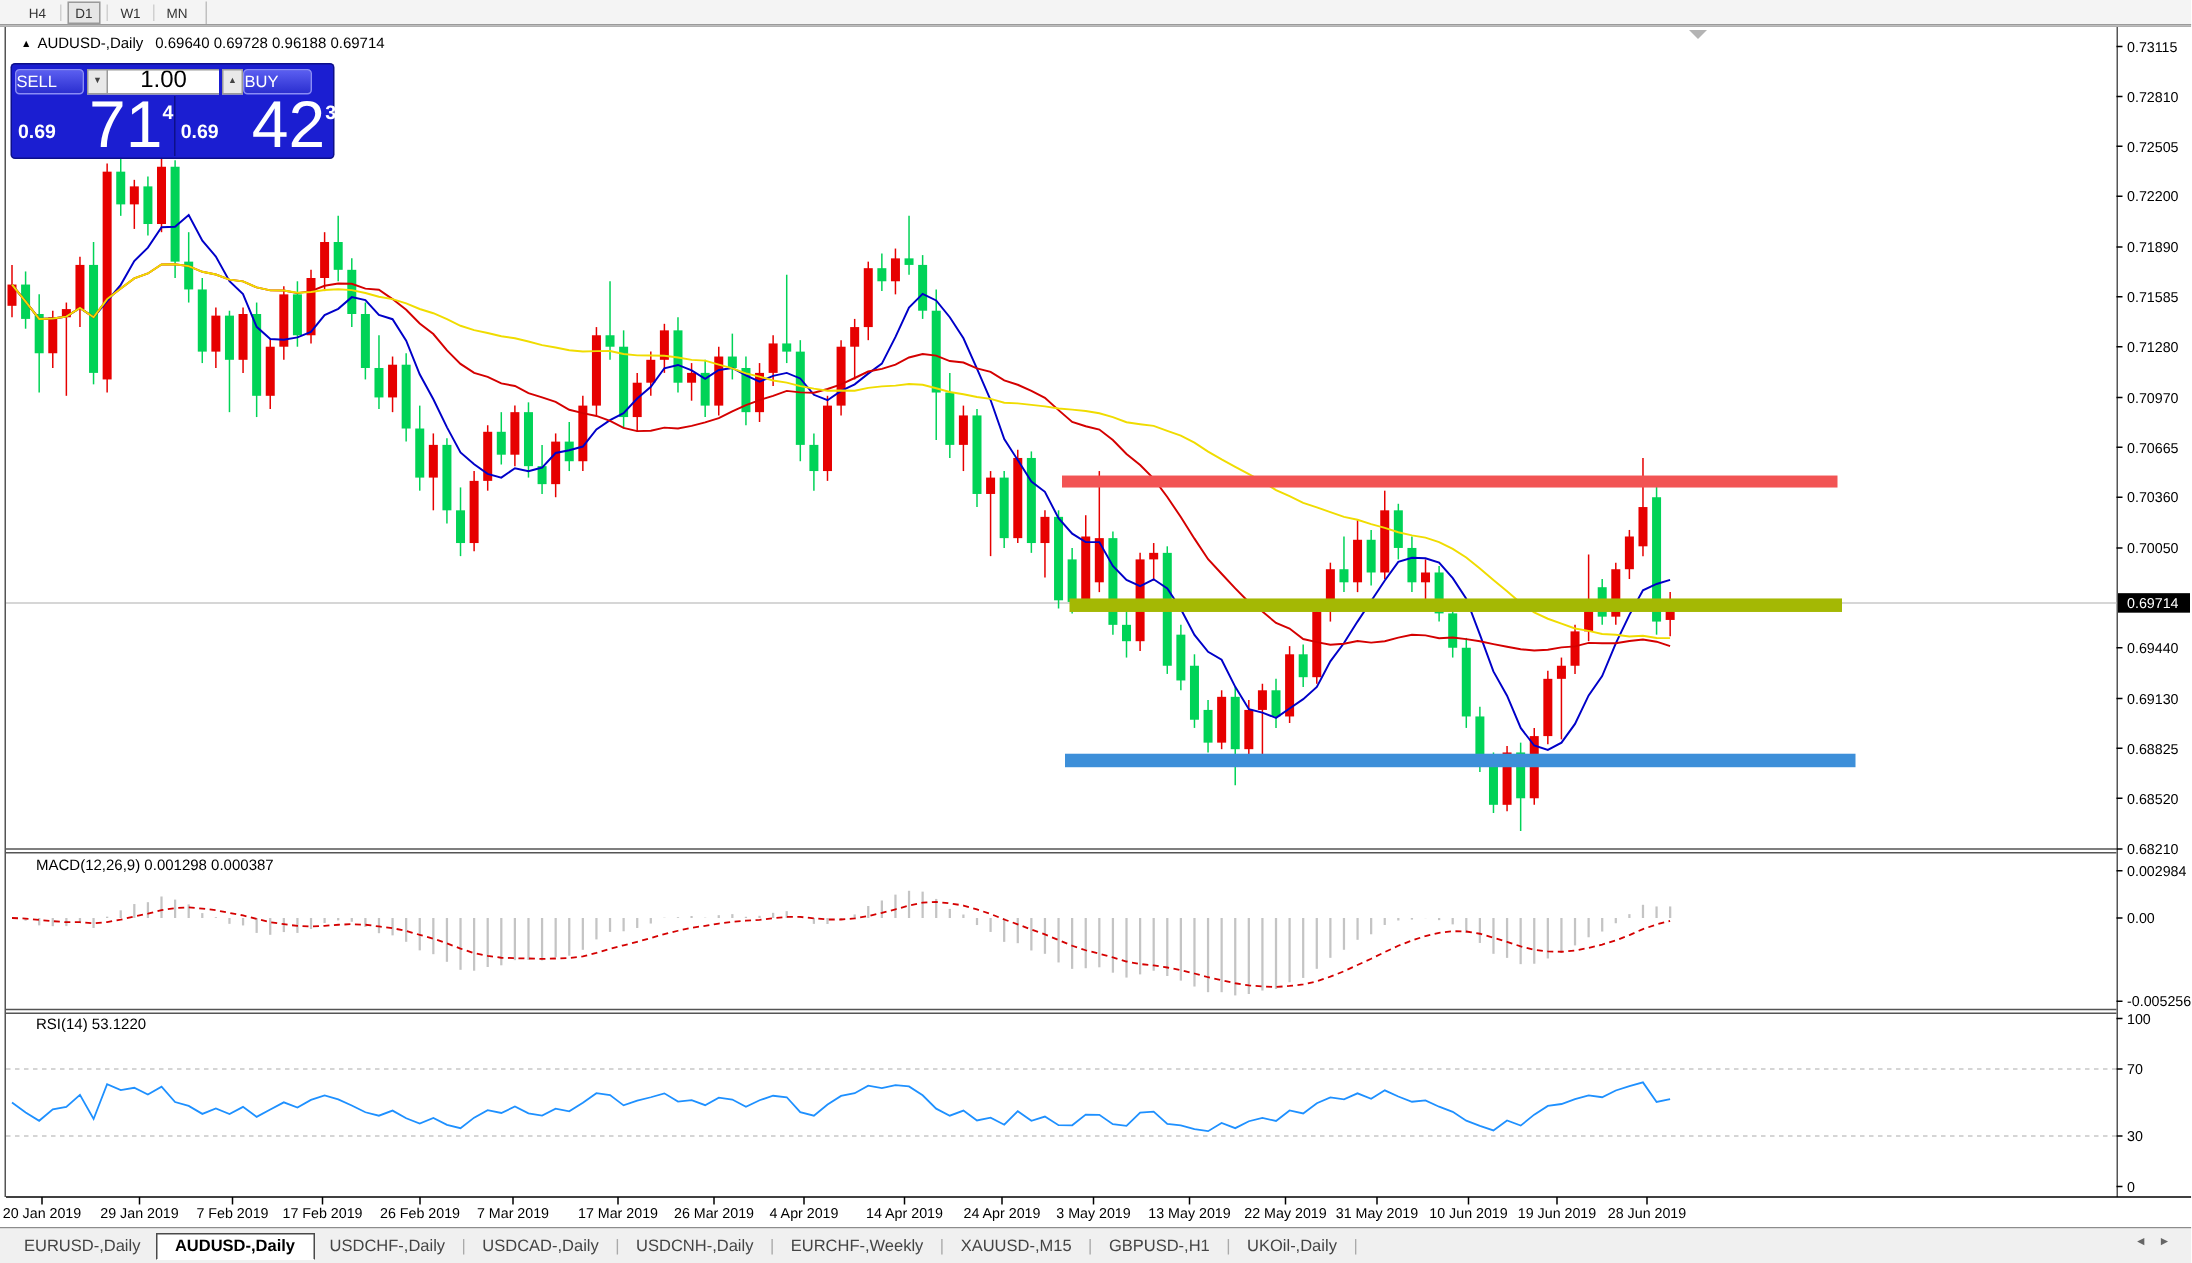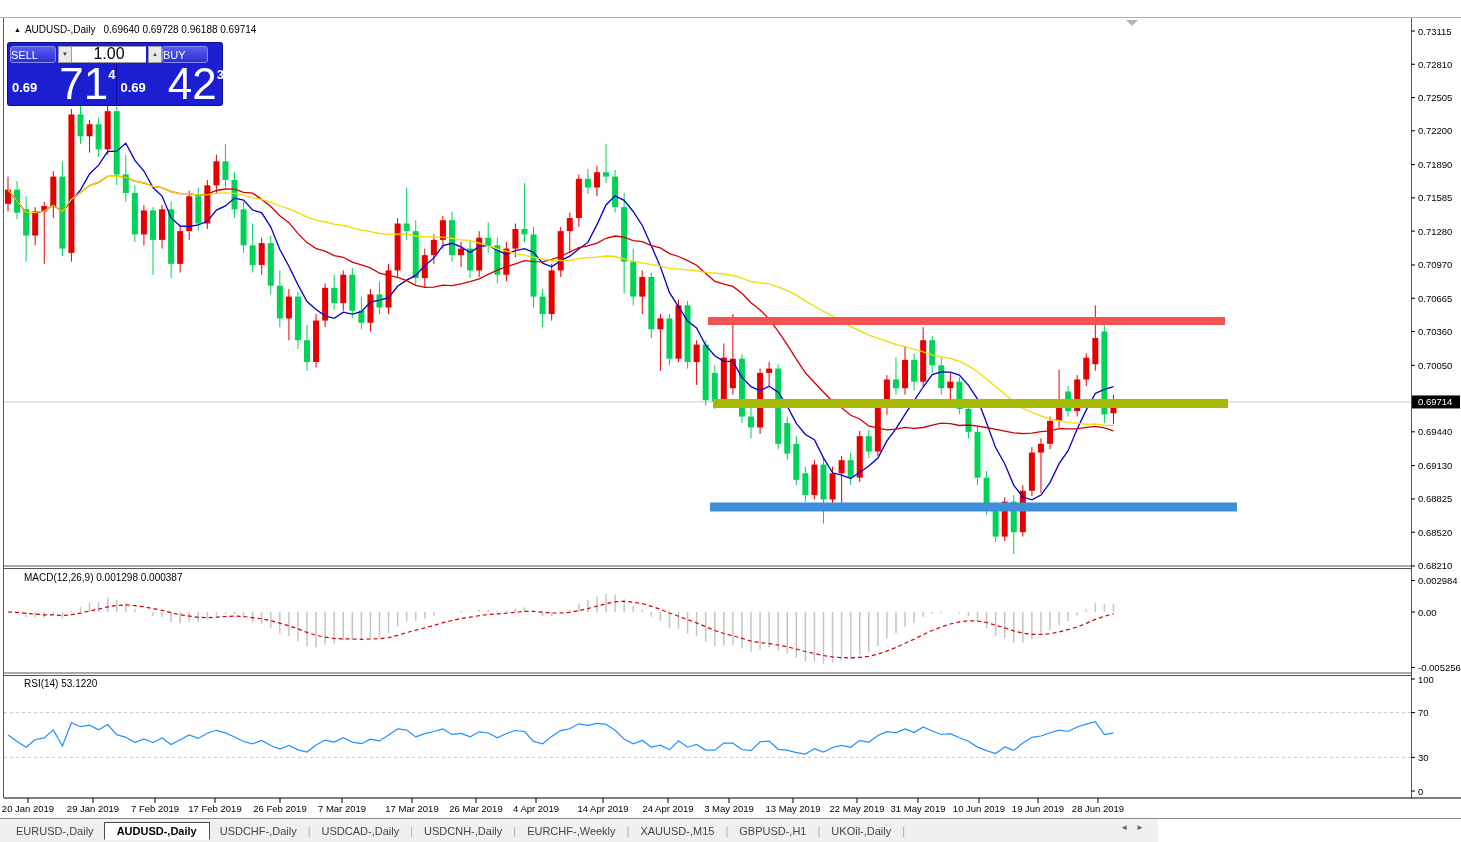--- a/index.html
+++ b/index.html
@@ -33,34 +33,44 @@
   .tp-prices{position:absolute;left:0;top:21px;width:100%;height:40px;display:flex;}
   .tp-half{flex:1;display:flex;align-items:flex-end;justify-content:center;padding-bottom:5px;color:#fff;}
   .tp-half.sell{border-right:1px solid #0d0f8a;}
   .tp-small{font-size:13px;font-weight:bold;margin:0 3px 4px 4px;}
   .tp-big{font-size:44px;line-height:30px;margin-left:19px;}
   .tp-sup{font-size:13px;font-weight:bold;align-self:flex-start;margin-top:3px;}
   
   .pane-label{position:absolute;left:24px;font-size:10px;color:#000;z-index:5;}
   
   .tabline{position:absolute;left:0;top:818px;width:1461px;height:1px;background:#8c8c8c;}
-  .tabbar{position:absolute;left:0;top:819px;width:1158px;height:23px;background:#f0f0f0;
+  .tabbar{position:absolute;left:0;top:819px;width:1461px;height:23px;background:#f0f0f0;
           display:flex;align-items:center;padding-left:6px;font-size:11px;color:#444;}
   .tab{padding:2px 10px;cursor:pointer;white-space:nowrap;}
   .tab.active{background:#ffffff;border:1px solid #4a4a4a;border-bottom:1px solid #fff;
               font-weight:bold;color:#000;padding:2px 12px;}
   .tab-sep{color:#aaa;margin:0 1px;}
   .tab-arrows{position:absolute;right:6px;top:4px;font-size:8px;color:#666;letter-spacing:8px;cursor:pointer;}
   svg{position:absolute;left:0;top:0;}
 </style>
 </head>
 <body>
 
 <div class="window">
 
+  <div class="toolbar">
+    <div class="tf-btn">H4</div>
+    <div class="tf-sep"></div>
+    <div class="tf-btn active">D1</div>
+    <div class="tf-sep"></div>
+    <div class="tf-btn">W1</div>
+    <div class="tf-sep"></div>
+    <div class="tf-btn">MN</div>
+    <div class="tf-sep tall"></div>
+  </div>
 
   <svg id="chart-svg" width="1461" height="842">
       <line x1="0" y1="17.5" x2="1461" y2="17.5" stroke="#b0b0b0" stroke-width="1"></line>
       <line x1="3.5" y1="18" x2="3.5" y2="798" stroke="#555555" stroke-width="1"></line>
       <line x1="1411.5" y1="18" x2="1411.5" y2="798" stroke="#555555" stroke-width="1"></line>
       <line x1="4" y1="566" x2="1411" y2="566" stroke="#555555" stroke-width="1"></line>
       <line x1="4" y1="568.5" x2="1411" y2="568.5" stroke="#555555" stroke-width="1"></line>
       <line x1="4" y1="673" x2="1411" y2="673" stroke="#555555" stroke-width="1"></line>
       <line x1="4" y1="675.5" x2="1411" y2="675.5" stroke="#555555" stroke-width="1"></line>
       <line x1="4" y1="798" x2="1461" y2="798" stroke="#000" stroke-width="1"></line>

